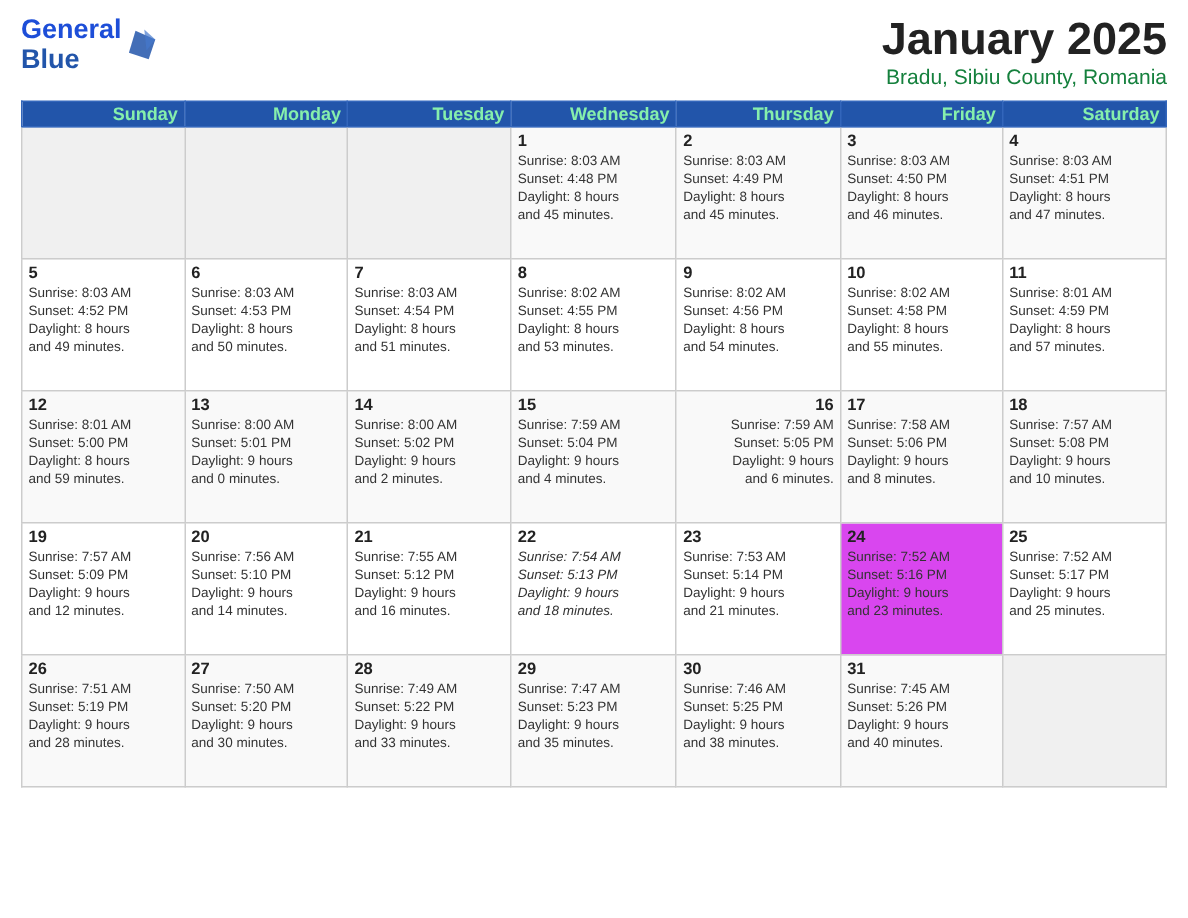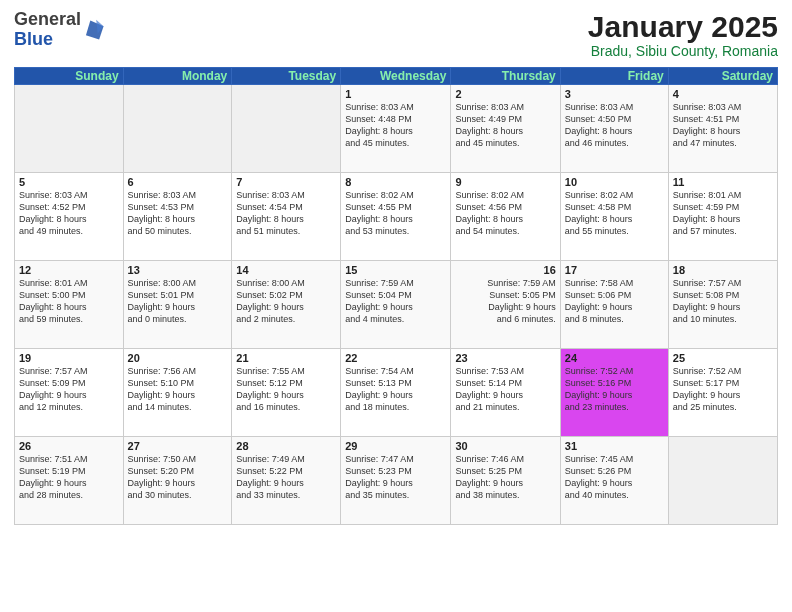--- a/index.html
+++ b/index.html
@@ -23,21 +23,21 @@
     }
     .logo {
       display: flex;
       align-items: center;
     }
     .logo-text {
       font-size: 18px;
       font-weight: bold;
       line-height: 1.1;
     }
-    .logo-general { color: #404040; }
+    .logo-general { color: #1d4ed8; }
     .logo-blue { color: #2255aa; }
     .logo-icon {
       width: 22px;
       height: 22px;
       margin-left: 2px;
     }
     .title-block {
       text-align: right;
     }
     .main-title {
@@ -286,21 +286,21 @@
           </td>
           <td style="background: rgb(255, 255, 255);">
             <span class="day-num">21</span>
             <div class="day-content" style="white-space: pre-line;">Sunrise: 7:55 AM
 Sunset: 5:12 PM
 Daylight: 9 hours
 and 16 minutes.</div>
           </td>
           <td style="background: rgb(255, 255, 255);">
             <span class="day-num">22</span>
-            <div class="day-content" style="white-space: pre-line;">Sunrise: 7:54 AM
+            <div class="day-content" style="white-space: pre-line; font-style: italic;">Sunrise: 7:54 AM
 Sunset: 5:13 PM
 Daylight: 9 hours
 and 18 minutes.</div>
           </td>
           <td style="background: rgb(255, 255, 255);">
             <span class="day-num">23</span>
             <div class="day-content" style="white-space: pre-line;">Sunrise: 7:53 AM
 Sunset: 5:14 PM
 Daylight: 9 hours
 and 21 minutes.</div>

